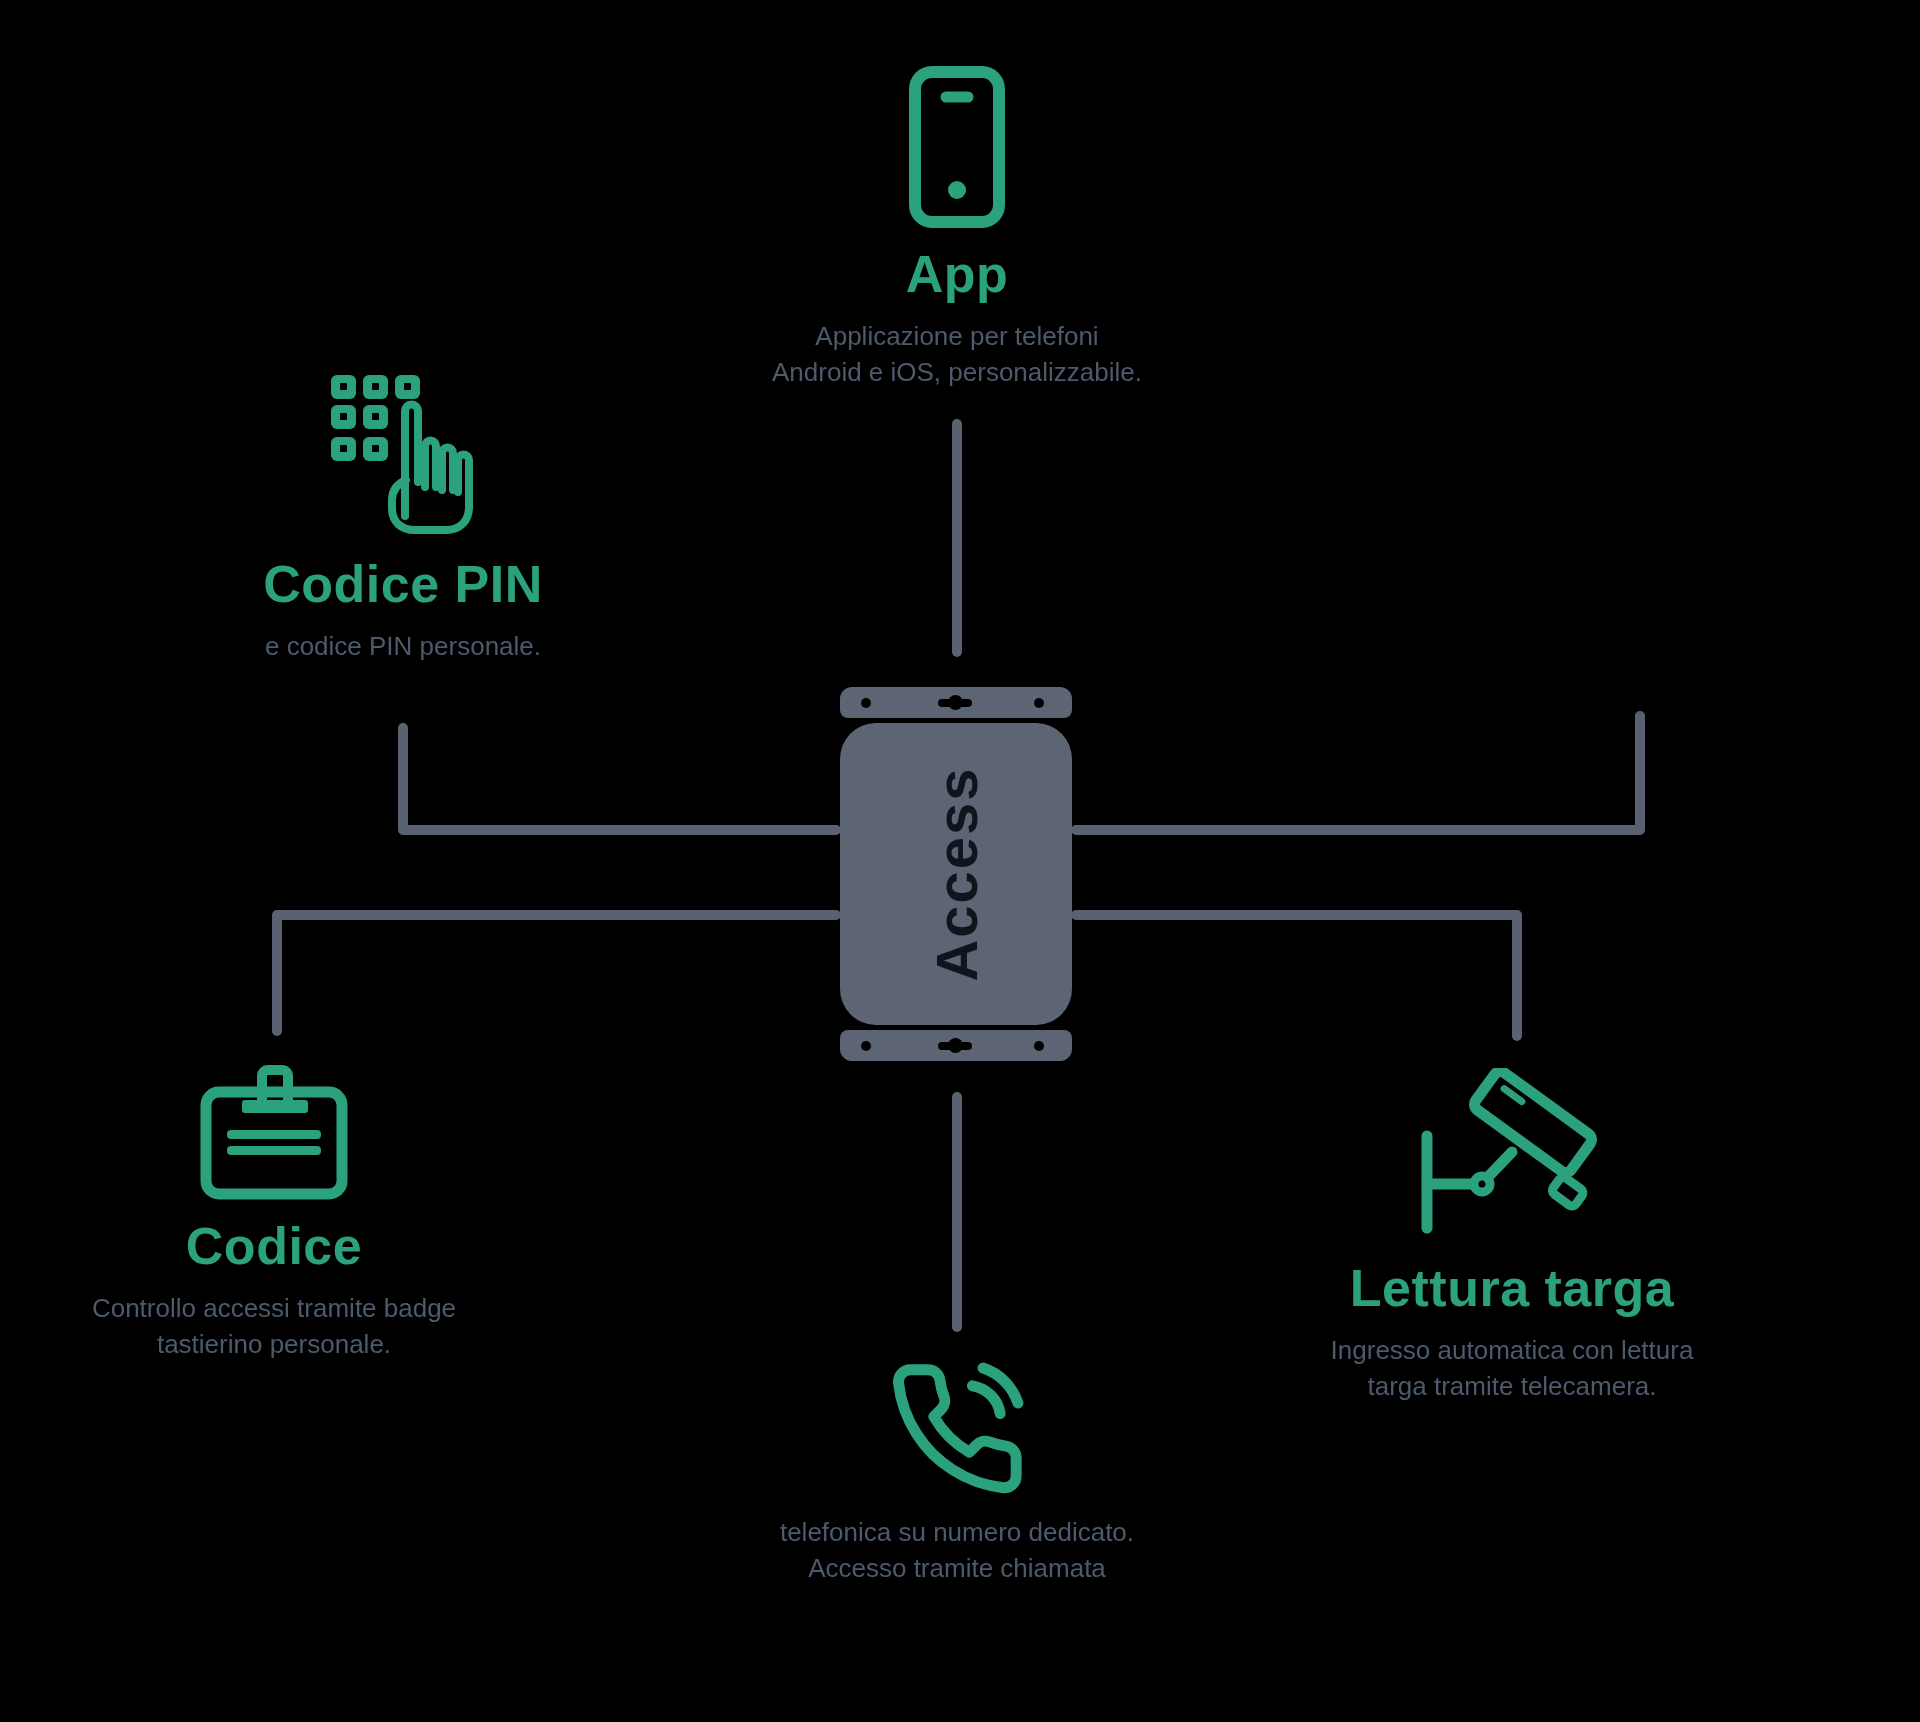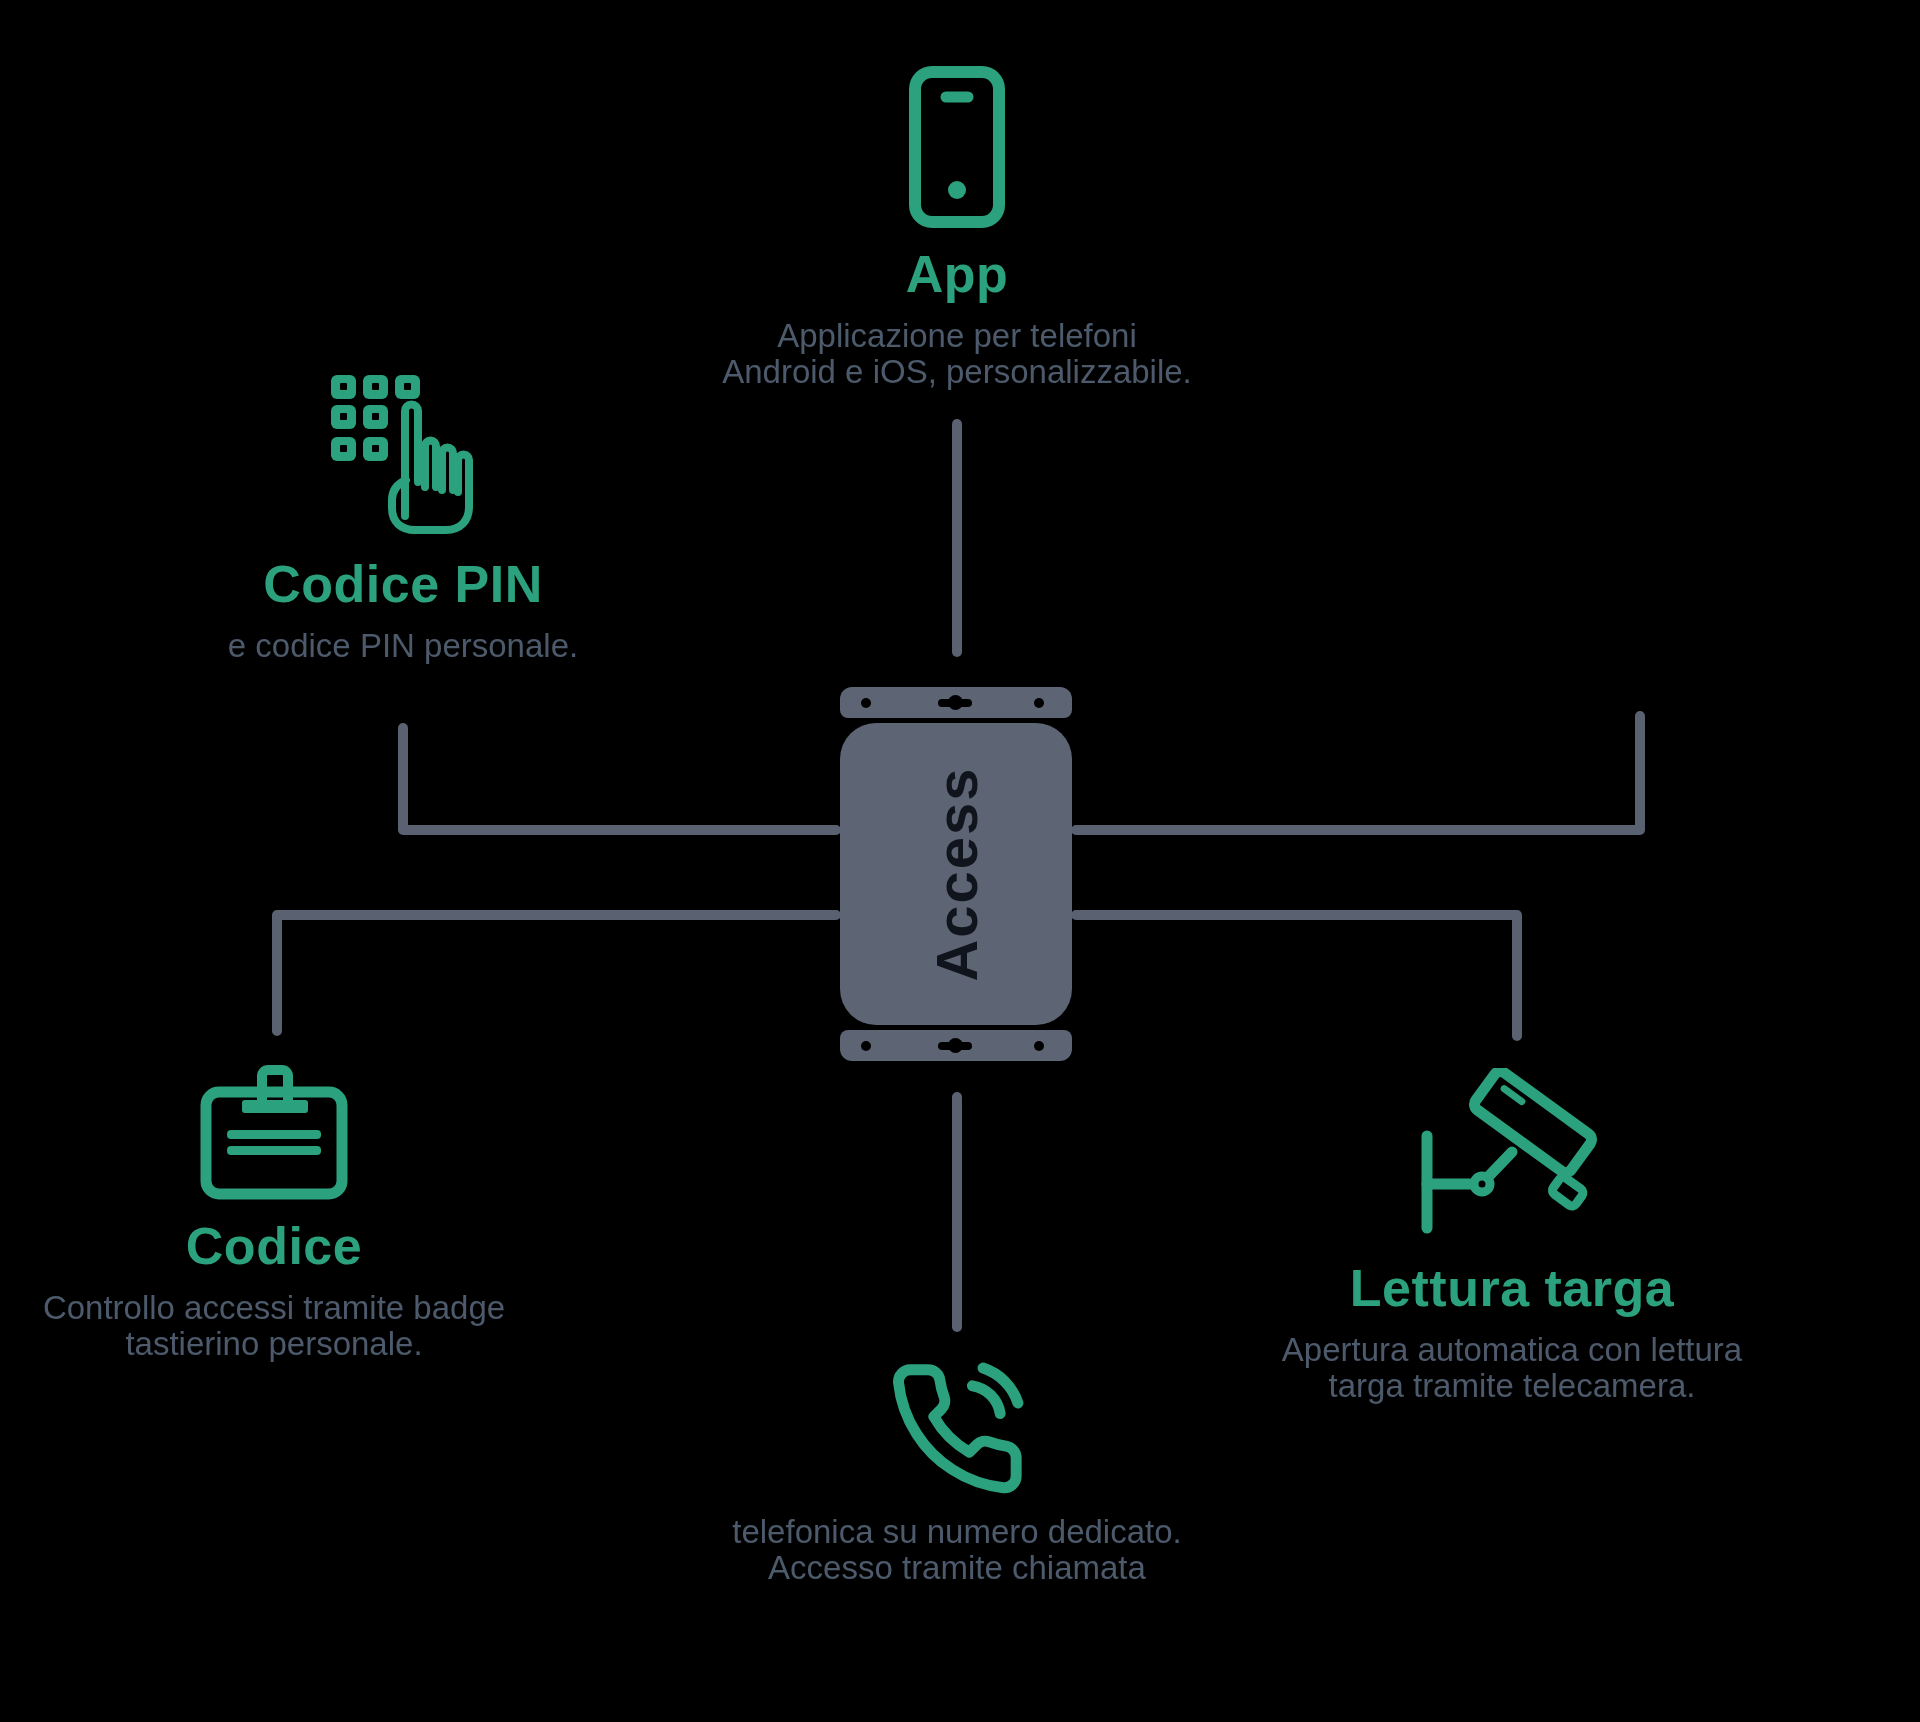--- a/index.html
+++ b/index.html
@@ -15,21 +15,21 @@
     position:relative;width:1920px;height:1722px;background:var(--bg);
     font-family:"Liberation Sans","DejaVu Sans",sans-serif;overflow:hidden;
   }
   .connectors{position:absolute;left:0;top:0;}
   .connector{stroke:var(--line);stroke-width:10;fill:none;stroke-linecap:round;stroke-linejoin:round;}
   .node{position:absolute;width:520px;display:flex;flex-direction:column;align-items:center;text-align:center;}
   .node-icon svg{display:block;stroke:var(--accent);fill:none;stroke-linecap:round;stroke-linejoin:round;}
   .fa{fill:var(--accent);stroke:none;}
   .fb{fill:var(--bg);stroke:none;}
   .node-title{margin-top:16px;font-size:52px;line-height:60px;font-weight:700;color:var(--accent);letter-spacing:0.5px;text-align:right;}
-  .node-desc{margin-top:14px;font-size:33px;line-height:36px;color:var(--desc);}
+  .node-desc{margin-top:14px;font-size:26px;line-height:36px;color:var(--desc);}
   
   .device{position:absolute;left:840px;top:687px;width:232px;height:371px;}
   .flange{position:relative;width:232px;height:31px;background:var(--device);}
   .flange.top{border-radius:12px 12px 8px 8px;}
   .flange.bottom{border-radius:8px 8px 12px 12px;margin-top:5px;}
   .screw{position:absolute;top:50%;width:10px;height:10px;margin-top:-5px;border-radius:50%;background:var(--bg);}
   .screw.left{left:21px;}
   .screw.right{left:194px;}
   .keyslot{position:absolute;top:50%;left:115px;width:34px;height:8px;margin-top:-4px;margin-left:-17px;border-radius:4px;background:var(--bg);}
   .keyslot::after{content:"";position:absolute;left:50%;top:50%;width:15px;height:15px;margin:-7.5px 0 0 -7.5px;border-radius:50%;background:var(--bg);}
@@ -129,21 +129,21 @@
         <line x1="68" y1="109" x2="92" y2="84"></line>
         <g transform="rotate(36 113 54)">
           <rect x="54" y="31" width="118" height="46" rx="7"></rect>
           <line x1="70" y1="44" x2="92" y2="44" stroke-width="7"></line>
           <rect x="168" y="80" width="28" height="20" rx="5" stroke-width="9"></rect>
         </g>
       </svg>
     </div>
     <div class="node-title">Lettura targa</div>
     <div class="node-desc">
-      <div>Apertura automatica con lettura</div>
+      <div>Ingresso automatica con lettura</div>
       <div>targa tramite telecamera.</div>
     </div>
   </div>
 
   <div class="node" style="left:697px;top:1358px;">
     <div class="node-icon">
       <svg width="142" height="142" viewBox="0 0 24 24" stroke-width="1.85">
         <path d="M22 16.92v3a2 2 0 0 1-2.18 2 19.79 19.79 0 0 1-8.63-3.07 19.5 19.5 0 0 1-6-6A19.79 19.79 0 0 1 2.12 4.18 2 2 0 0 1 4.11 2h3a2 2 0 0 1 2 1.72c.127.96.361 1.903.7 2.81a2 2 0 0 1-.45 2.11L8.09 9.91a16 16 0 0 0 6 6l1.27-1.27a2 2 0 0 1 2.11-.45c.907.339 1.85.573 2.81.7A2 2 0 0 1 22 16.92z"></path>
         <path d="M14.6 4.7 A5.6 5.6 0 0 1 19.3 9.4"></path>
         <path d="M16.4 1.7 A9.2 9.2 0 0 1 22.3 7.6"></path>

